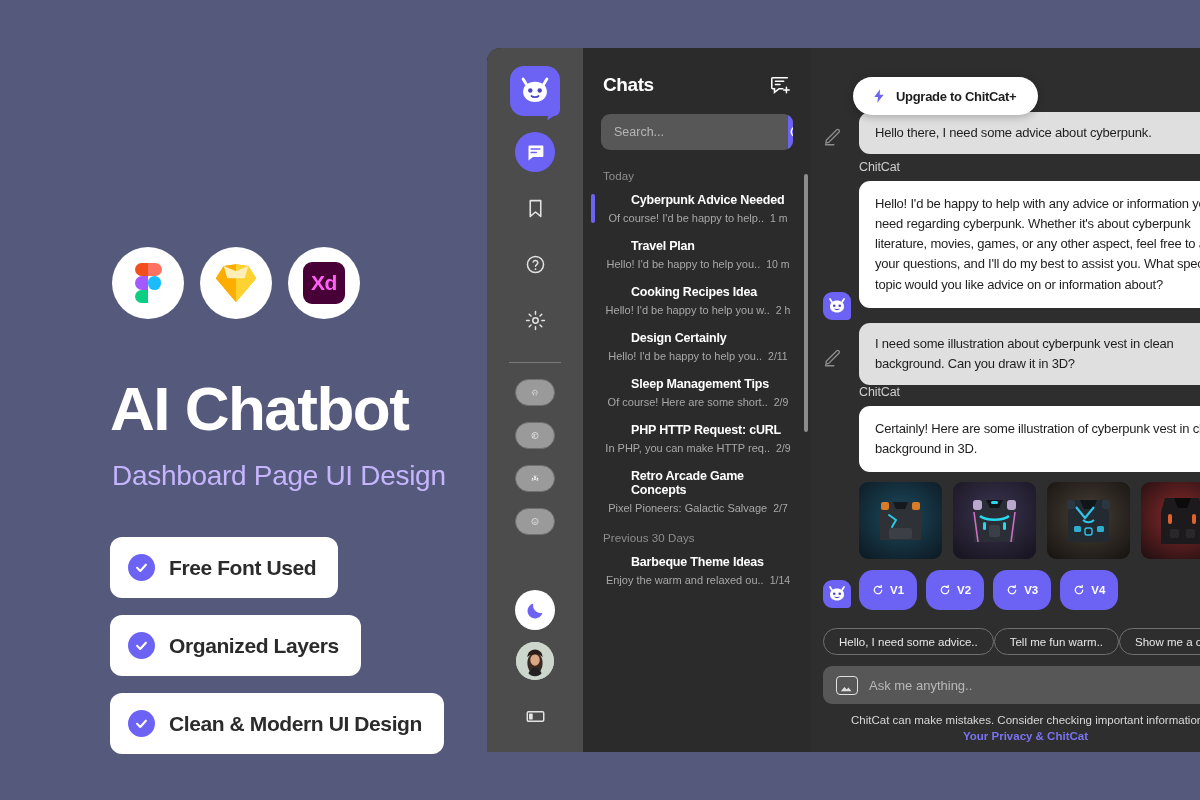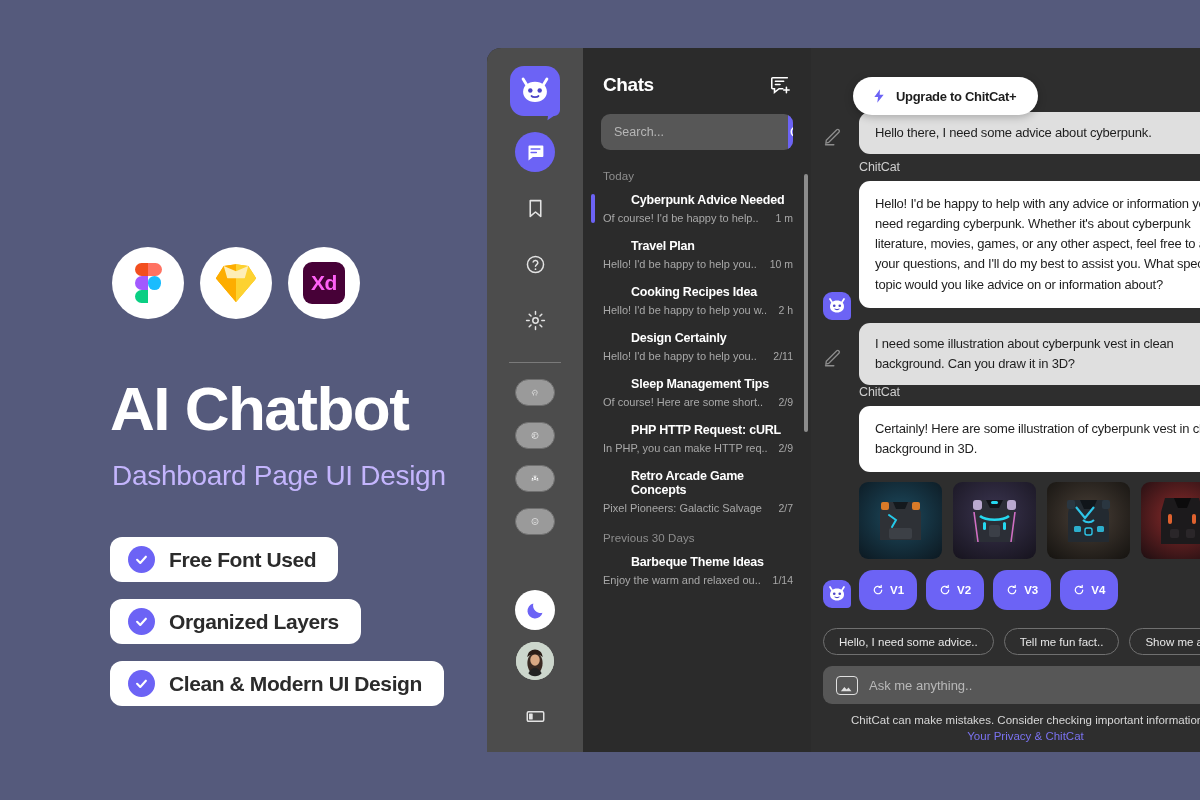--- a/index.html
+++ b/index.html
@@ -38,21 +38,21 @@
     font-size: 62px; font-weight: 800; color: #ffffff; letter-spacing: -1.5px; line-height: 1;
   }
   .promo-sub {
     position: absolute; left: 112px; top: 460px;
     font-size: 28px; font-weight: 400; color: #c4b5fd; letter-spacing: -0.3px;
   }
 
   .badges { position: absolute; left: 110px; top: 537px; display: flex; flex-direction: column; gap: 17px; }
   .badge {
     display: flex; align-items: center; gap: 14px;
-    background: #ffffff; border-radius: 12px; height: 45px;
+    background: #ffffff; border-radius: 12px; height: 61px;
     padding: 0 22px 0 18px; width: max-content;
   }
   .badge-check {
     width: 27px; height: 27px; border-radius: 50%; background: #6c63f5;
     display: flex; align-items: center; justify-content: center; flex: none;
   }
   .badge-check svg { width: 15px; height: 15px; }
   .badge-text { font-size: 21px; font-weight: 700; color: #2b2b2b; letter-spacing: -0.4px; white-space: nowrap; }
 
   
@@ -126,21 +126,21 @@
   .chat-scroll { margin-top: 10px; flex: 1; overflow: hidden; position: relative; padding-bottom: 6px; }
   .section-label {
     color: #8e8e8e; font-size: 11.5px; padding: 10px 20px 4px 20px; letter-spacing: 0.1px;
   }
   .chat-item { position: relative; padding: 7px 18px 8px 20px; }
   .chat-item.active::before {
     content: ""; position: absolute; left: 8px; top: 8px; bottom: 9px;
     width: 4px; border-radius: 3px; background: #6c63f5;
   }
   .chat-item-title { color: #ffffff; font-size: 12.5px; font-weight: 700; letter-spacing: -0.2px; margin-left: 28px; }
-  .chat-item-row { display: flex; align-items: baseline; justify-content: space-between; gap: 6px; margin-top: 5px; }
+  .chat-item-row { display: flex; align-items: baseline; justify-content: center; gap: 6px; margin-top: 5px; }
   .chat-item-snippet {
     color: #a8a8a8; font-size: 11px; white-space: nowrap; overflow: hidden; text-overflow: clip;
   }
   .chat-item-time { color: #a8a8a8; font-size: 10.5px; flex: none; }
   .list-scrollbar {
     position: absolute; right: 3px; top: 126px; width: 4px; height: 258px;
     background: #8c8c8c; border-radius: 3px;
   }
 
   
@@ -180,41 +180,41 @@
   .versions { margin-left: 36px; display: flex; gap: 9px; margin-top: 11px; }
   .ver-pill {
     background: #6c63f5; color: #ffffff; border-radius: 14px; height: 40px;
     display: flex; align-items: center; gap: 6px; padding: 0 13px;
     font-size: 11.5px; font-weight: 700; border: none; cursor: pointer;
   }
   .ver-pill svg { width: 12px; height: 12px; }
 
   
   .composer { position: absolute; left: 0; right: 0; bottom: 0; padding: 0 0 8px 0; }
-  .chips { display: flex; gap: 10px; padding: 4px 0 0 12px; }
+  .chips { display: flex; padding: 4px 0 0 12px; }
   .chip {
     border: 1px solid #707070; color: #e7e7e7; background: transparent;
     border-radius: 17px; height: 27px; padding: 0 15px; font-size: 11.5px;
     display: flex; align-items: center; white-space: nowrap; cursor: pointer;
     font-family: "Liberation Sans", sans-serif;
   }
   .input-wrap {
     margin: 11px 12px 0 12px; height: 38px; background: #575757; border-radius: 9px;
     display: flex; align-items: center; gap: 11px; padding: 0 13px; width: 640px;
   }
   .img-btn { width: 22px; height: 19px; border: 1.6px solid #e0e0e0; border-radius: 4px; display: flex; align-items: flex-end; justify-content: center; flex: none; padding-bottom: 2px; }
   .img-btn svg { width: 14px; height: 9px; color: #e0e0e0; }
   .input-wrap input {
     flex: 1; background: transparent; border: none; outline: none;
     color: #e0e0e0; font-size: 13px; font-family: "Liberation Sans", sans-serif;
   }
   .input-wrap input::placeholder { color: #b8b8b8; }
   .disclaimer { text-align: center; margin-top: 10px; padding-left: 40px; }
   .disclaimer-main { color: #d8d8d8; font-size: 11.5px; white-space: nowrap; }
-  .disclaimer-link { color: #7a72f0; font-size: 11.5px; text-decoration: none; display: inline-block; margin-top: 2px; }
+  .disclaimer-link { color: #7a72f0; font-size: 11.5px; text-decoration: none; display: inline-block; margin-top: 2px; font-weight: bold; }
 </style>
 </head>
 <body>
 
 <div class="stage">
 
   <div class="promo">
 
     <div class="tool-row">
       <div class="tool-circle">
@@ -624,21 +624,21 @@
                 </svg>
               <span>V4</span>
             </button>
           </div>
         </div>
       </div>
 
       <div class="composer">
         <div class="chips">
           <button class="chip">Hello, I need some advice..</button>
-          <button class="chip">Tell me fun fact..</button>
+          <button class="chip">Tell me fun warm..</button>
           <button class="chip">Show me a code snippet..</button>
         </div>
 
         <div class="input-wrap">
           <span class="img-btn">
             <svg viewBox="0 0 16 10" fill="currentColor">
                 <path d="M1 9.2 5 4.4l2.6 3 2.1-2.4 3.4 4.2z"></path>
               </svg>
           </span>
           <input type="text" value="" placeholder="Ask me anything.." style="">

